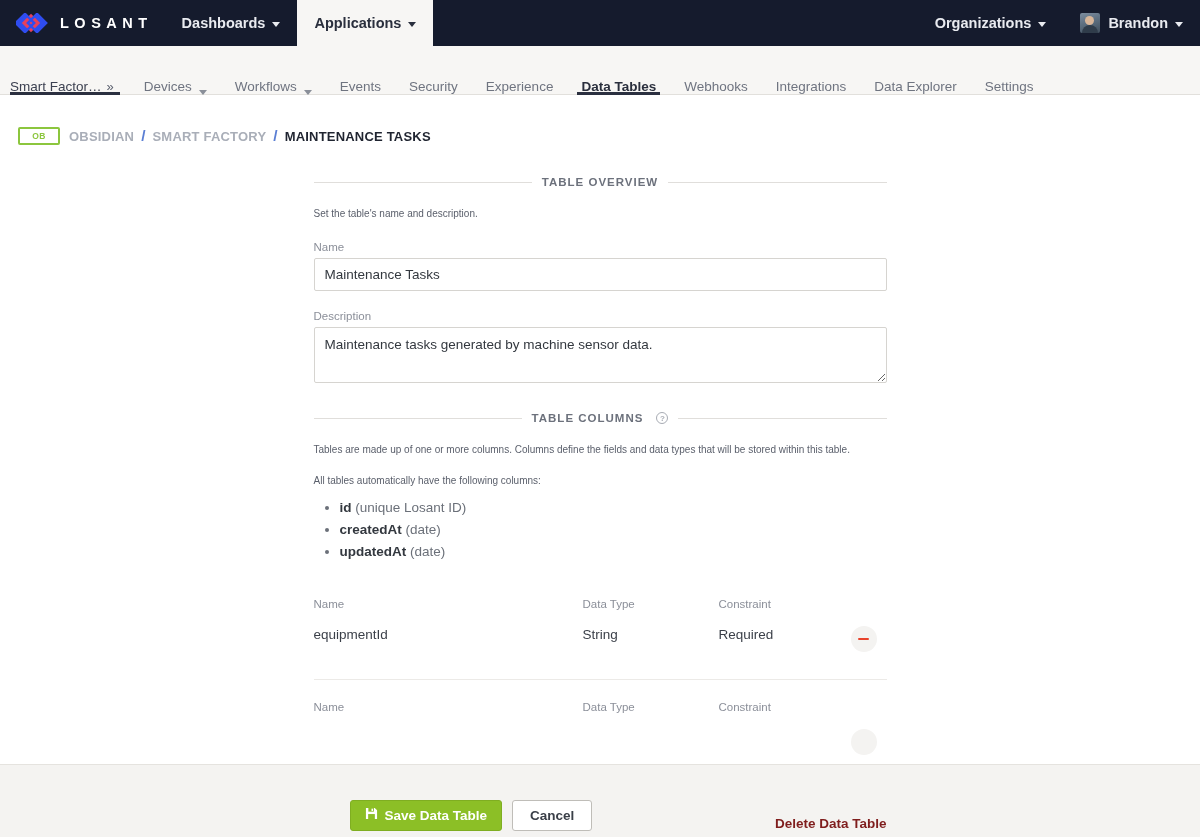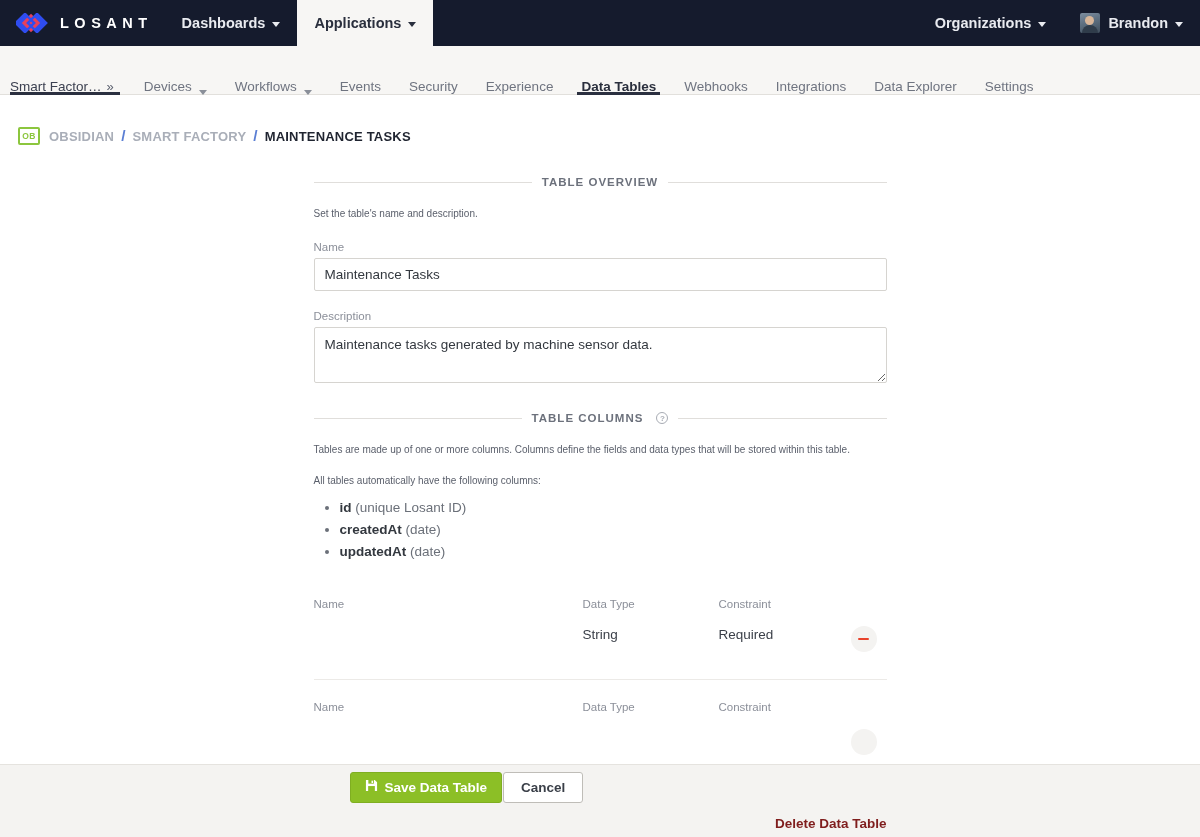--- a/index.html
+++ b/index.html
@@ -122,21 +122,21 @@
   .crumbbar {
     height: 46px;
     display: flex;
     align-items: center;
     padding: 0 18px;
     margin-top: 18px;
   }
   .ob-badge {
     display: inline-flex;
     align-items: center; justify-content: center;
-    width: 22px; height: 18px;
+    width: 42px; height: 18px;
     border: 2px solid #8cc63e;
     color: #8cc63e;
     font-size: 8.5px;
     font-weight: 700;
     border-radius: 2px;
     letter-spacing: .3px;
     margin-right: 9px;
   }
   .crumb {
     font-size: 13px;
@@ -293,22 +293,22 @@
     height: 73px;
     background: #f4f3f1;
     border-top: 1px solid #e5e3df;
     display: flex;
     align-items: center;
   }
   .footer-inner {
     width: 573px;
     margin: 0 auto;
     display: flex;
-    align-items: flex-start;
-    gap: 1px;
+    align-items: flex-end;
+    gap: 10px;
     padding-left: 36px;
   }
   .btn {
     height: 31px;
     border-radius: 3px;
     font-family: "Liberation Sans", sans-serif;
     font-size: 13.5px;
     font-weight: 700;
     display: inline-flex;
     align-items: center;
@@ -471,20 +471,21 @@
       <li>
         <b>updatedAt</b>
         <span>(date)</span>
       </li>
     </ul>
 
     <div class="col-row" style="margin-top:14px;">
       <div class="col-grid">
         <div class="col-cell">
           <div class="col-head">Name</div>
+          <div class="col-val">equipmentId</div>
         </div>
         <div class="col-cell">
           <div class="col-head">Data Type</div>
           <div class="col-val">String</div>
         </div>
         <div class="col-cell">
           <div class="col-head">Constraint</div>
           <div class="col-val">Required</div>
         </div>
         <div class="col-cell" style="padding-top:26px;">

